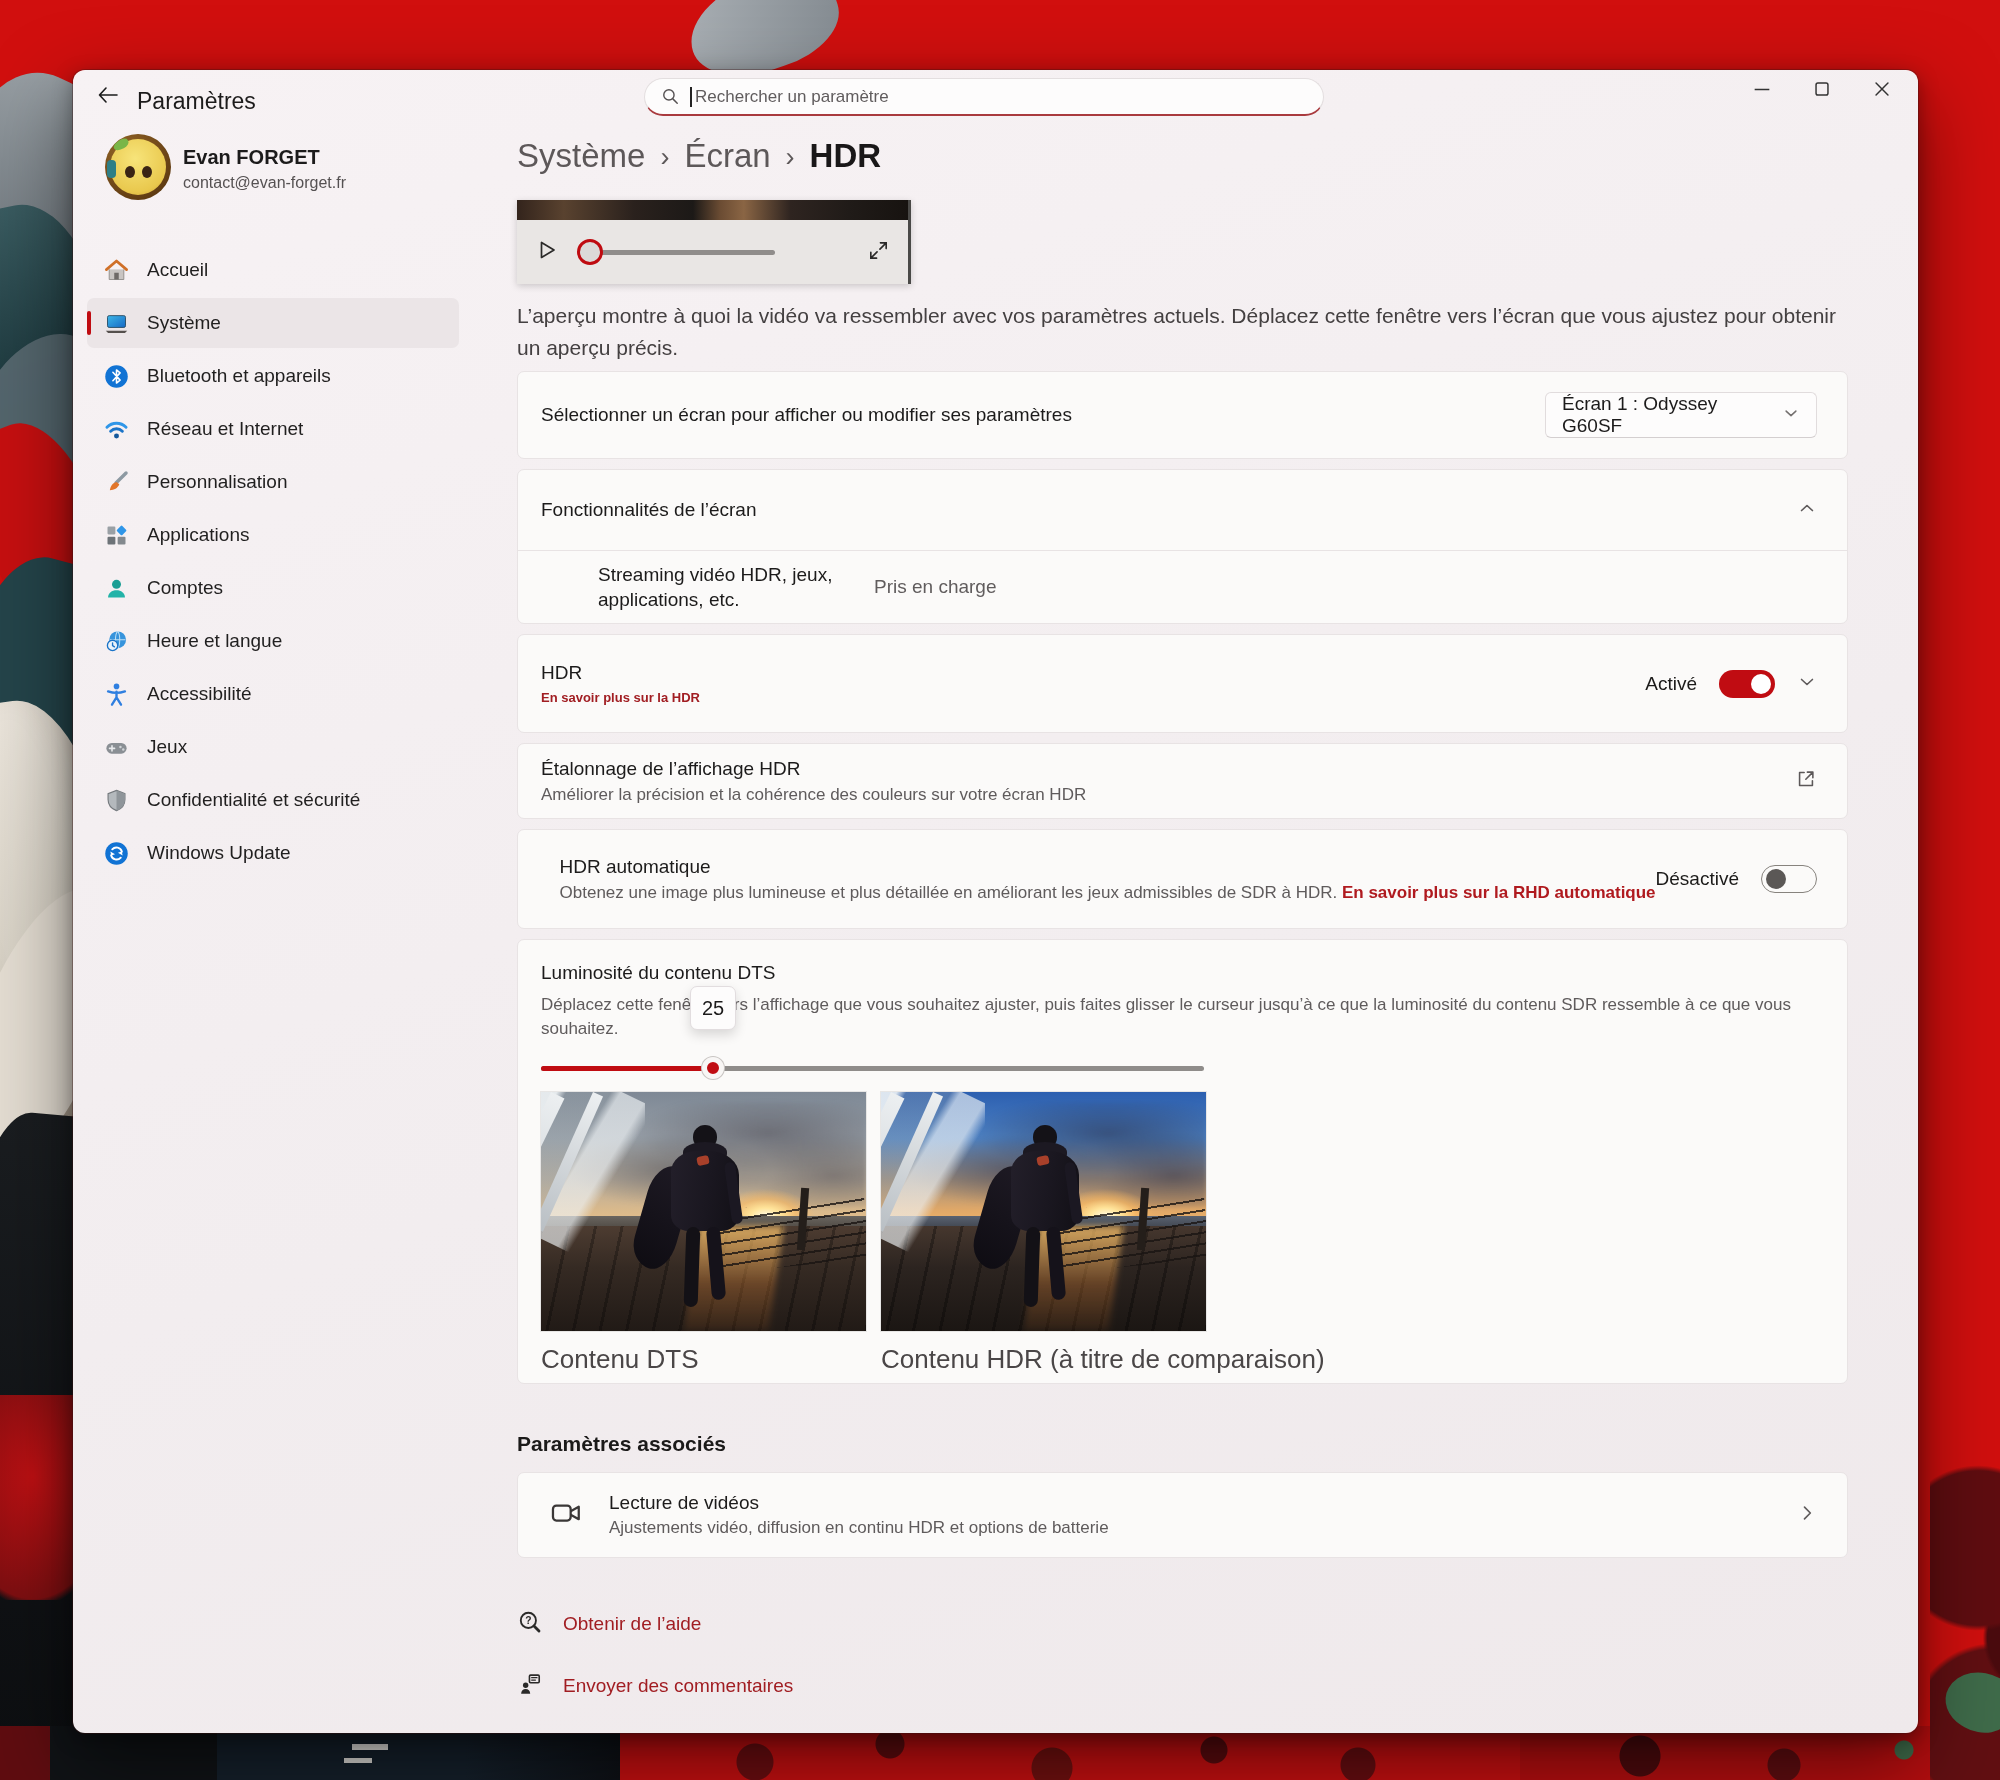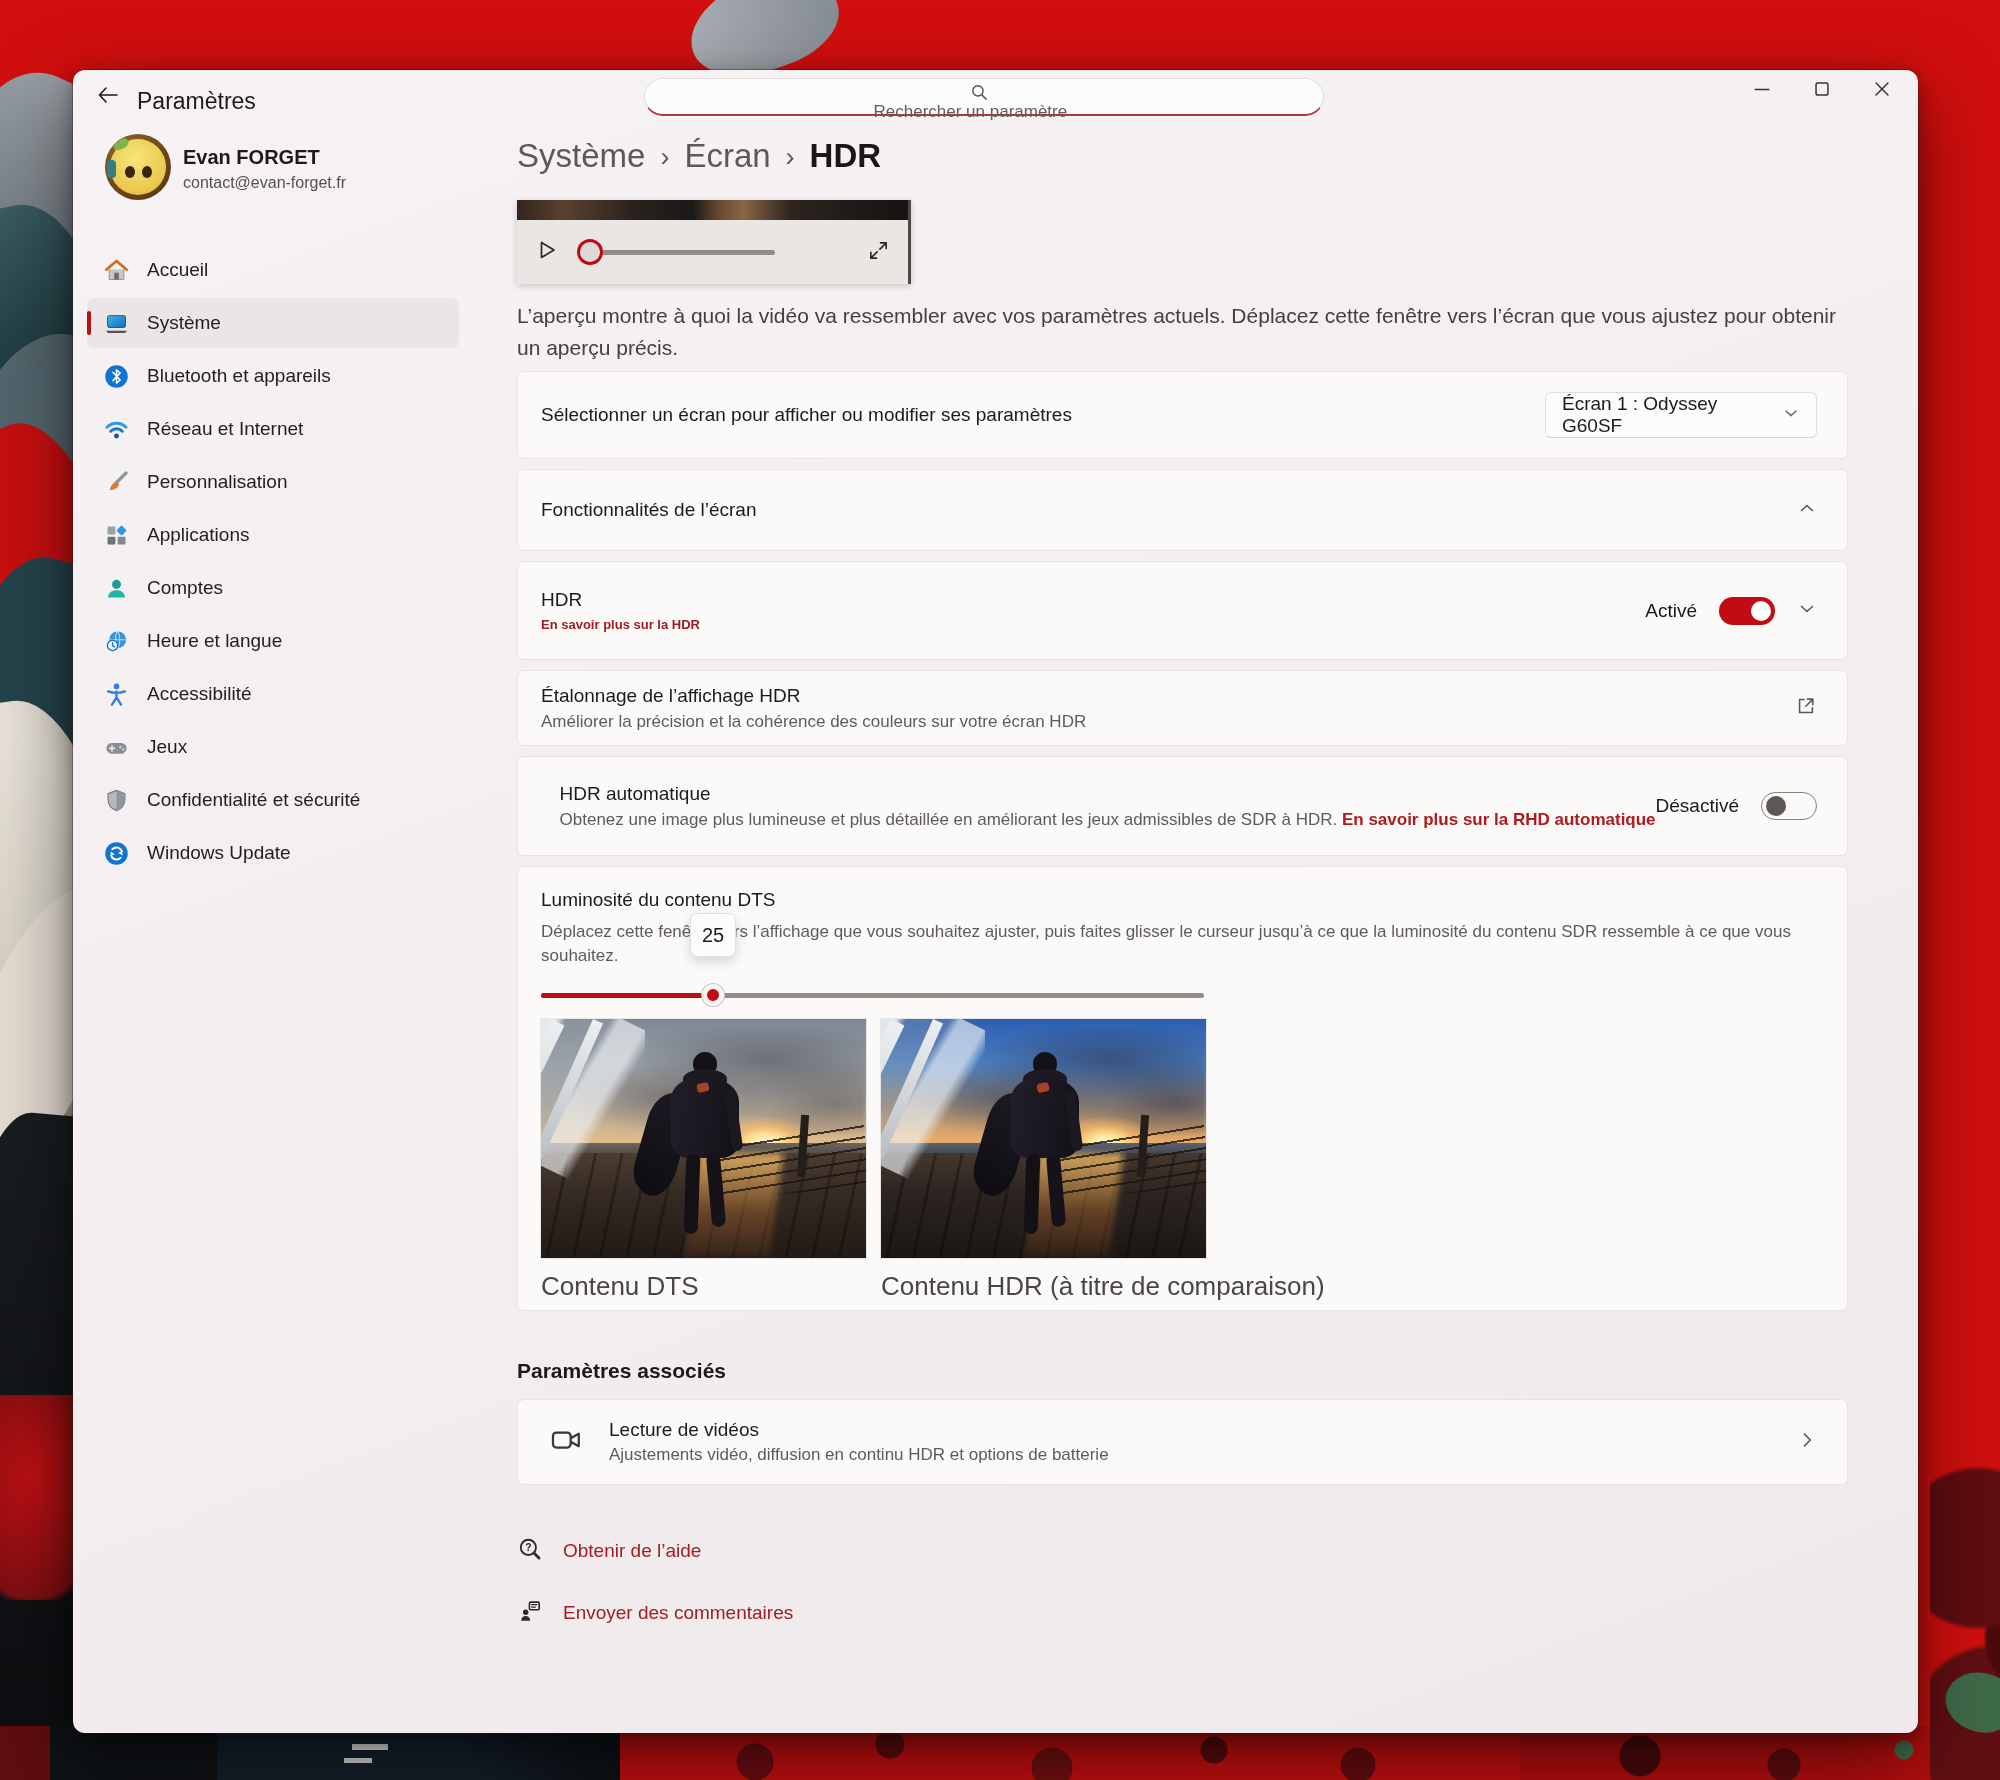--- a/index.html
+++ b/index.html
@@ -43,21 +43,21 @@
     background:linear-gradient(160deg,#f7f2f4 0%,#f2edef 55%,#efe9eb 100%);
     border-radius:12px; overflow:hidden;
     box-shadow:0 0 0 1px rgba(60,20,20,.35), 0 30px 80px rgba(0,0,0,.5), 0 6px 20px rgba(0,0,0,.35); }
 
   
   .back-btn { position:absolute; left:18px; top:12px; width:34px; height:30px;
     display:flex; align-items:center; justify-content:center; border-radius:5px; }
   .tb-title { position:absolute; left:64px; top:18px; font-size:23px; color:#1c1b1b; }
   .searchbox { position:absolute; left:571px; top:8px; width:680px; height:38px;
     background:#fdfcfc; border:1px solid #e3dedf; border-bottom:2px solid #a93a3e;
-    border-radius:19px; display:flex; align-items:center; padding:4px 16px;flex-direction:column; }
+    border-radius:19px; display:flex; align-items:center; padding:12px 16px; }
   .searchbox .mag { width:19px; height:19px; margin-right:10px; flex:none; }
   .caret { width:2px; height:20px; background:#242323; margin-right:3px; }
   .searchbox input { border:none; outline:none; background:transparent; flex:1;
     font-family:inherit; font-size:17px; color:#242323; }
   .searchbox input::placeholder { color:#605c5d; opacity:1; }
   .win-controls { position:absolute; right:6px; top:0; display:flex; }
   .wc-btn { width:60px; height:42px; display:flex; align-items:center; justify-content:center; }
 
   
   .avatar { position:absolute; left:32px; top:64px; width:66px; height:66px; border-radius:50%;
@@ -456,20 +456,24 @@
       </div>
 
       <div class="card card-features">
         <div class="feat-header">
           <span class="row-label">Fonctionnalités de l’écran</span>
           <span>
             <svg width="20" height="20" viewBox="0 0 24 24" fill="none">
                 <path d="M5.5 15 L12 9 L18.5 15" stroke="#5f5b5c" stroke-width="2" stroke-linecap="round" stroke-linejoin="round"></path>
               </svg>
           </span>
+        </div>
+        <div class="feat-sub">
+          <span class="feat-label">Streaming vidéo HDR, jeux, applications, etc.</span>
+          <span class="feat-value">Pris en charge</span>
         </div>
       </div>
 
       <div class="card row-card card-hdr">
         <div class="title-block">
           <div class="t">HDR</div>
           <div class="link">En savoir plus sur la HDR</div>
         </div>
         <div class="right-group">
           <span class="state-label">Activé</span>

